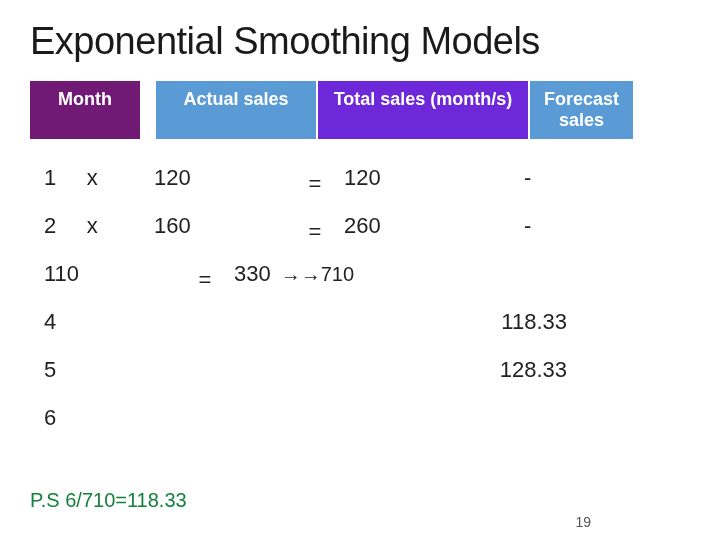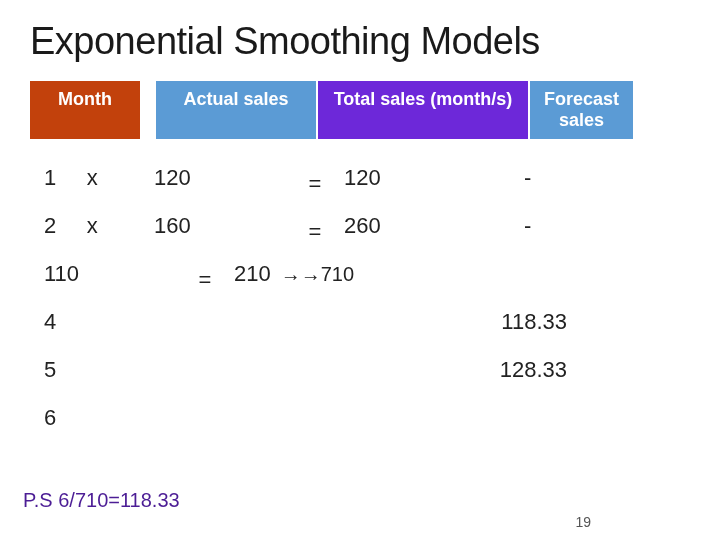--- a/index.html
+++ b/index.html
@@ -35,21 +35,21 @@
 
     .header-cell {
       font-size: 18px;
       color: #ffffff;
       font-weight: bold;
       padding: 8px 14px;
       text-align: center;
     }
 
     .header-month {
-      background-color: #c2410c;
+      background-color: #701a75;
       width: 110px;
       min-width: 110px;
     }
 
     .header-actual {
       background-color: #5b9bd5;
       width: 160px;
       min-width: 160px;
       margin-left: 16px;
     }
@@ -114,23 +114,23 @@
       flex: 1;
       font-size: 22px;
       color: #222;
       padding: 6px 14px;
       text-align: left;
     }
 
     .footnote {
       position: absolute;
       bottom: 28px;
-      left: 23px;
+      left: 30px;
       font-size: 20px;
-      color: #4c1d95;
+      color: #15803d;
     }
 
     .page-number {
       position: absolute;
       bottom: 10px;
       right: 20px;
       font-size: 14px;
       color: #555;
       text-align: center;
     }
@@ -176,21 +176,21 @@
       <div class="col-total">
         <span>260</span>
       </div>
       <div class="col-forecast">-</div>
     </div>
 
     <div class="data-row">
       <div class="col-actual">110</div>
       <div class="col-eq">=</div>
       <div class="col-total">
-        <span>210</span>
+        <span>330</span>
         <span style="display:inline-flex; align-items:center; font-size:20px; margin-left:4px;">
           →<span style="font-size:20px;">→710</span>
         </span>
       </div>
       <div class="col-forecast"></div>
     </div>
 
     <div class="data-row">
       <div class="col-month">4</div>
       <div class="col-actual"></div>

